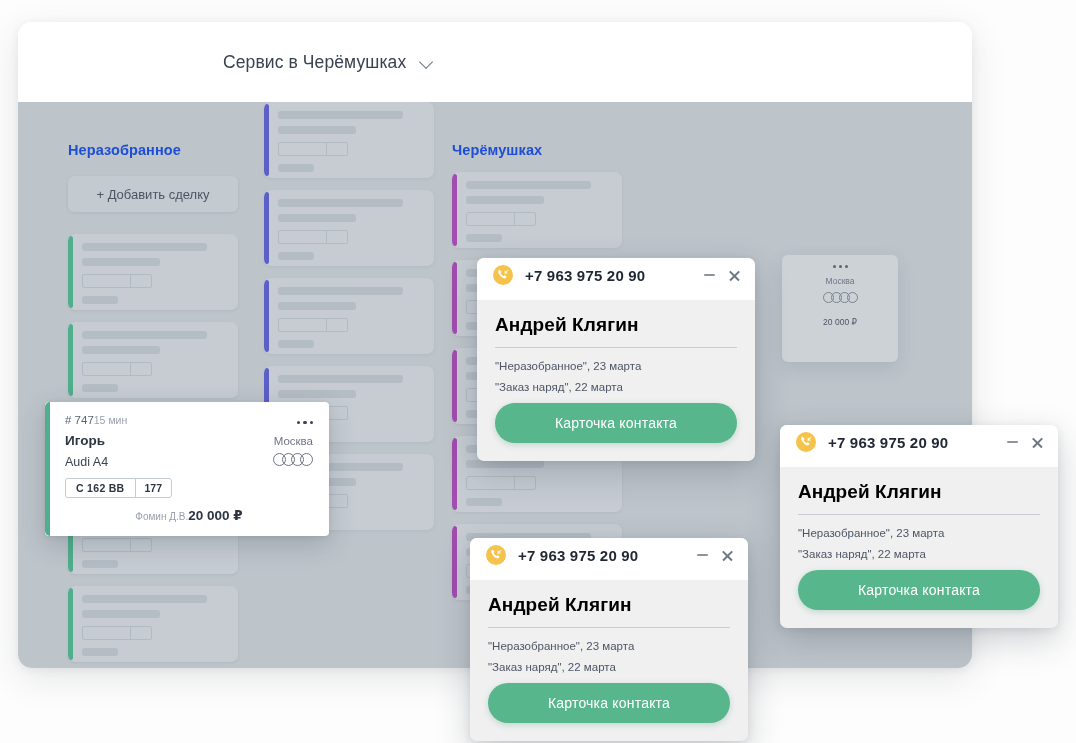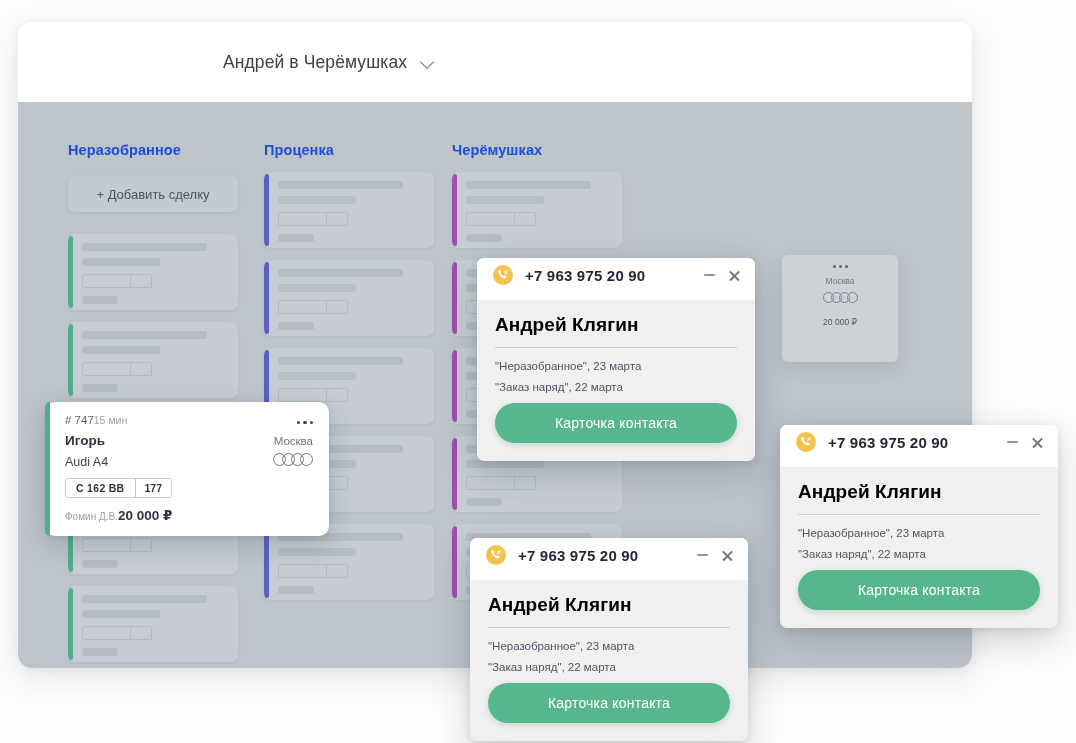--- a/index.html
+++ b/index.html
@@ -71,41 +71,41 @@
   .l1 { width:125px; height:8px; }
   .l2 { width:78px; height:8px; margin-top:7px; }
   .plate { margin-top:8px; width:70px; height:14px; border:1px solid #b2bac2; border-radius:2px; display:flex; }
   .plate .p1{ flex:1; border-right:1px solid #b2bac2;}
   .plate .p2{ width:20px;}
   .l3 { width:36px; height:8px; margin-top:8px; }
 
   
   .deal-card {
     position:absolute; left:45px; top:402px; width:284px; height:134px;
-    background:#ffffff; border-radius:10px;
+    background:#ffffff; border-radius:4px;
     box-shadow: 0 8px 26px rgba(45,55,70,.22), 0 1px 4px rgba(45,55,70,.10);
     padding:12px 16px 0 20px;
     z-index: 30;
   }
   .deal-card .accent{ position:absolute; left:0; top:0; bottom:0; width:5px; background:#4fae8c; border-radius:6px 0 0 6px;}
   .dc-row { display:flex; align-items:baseline; justify-content:space-between; }
   .dc-id { font-size:11.5px; color:#5a6371; }
   .dc-time { font-size:10.5px; color:#9aa2ad; margin-left:0; }
   .dots { display:flex; gap:3px; align-items:center; }
   .dots i{ width:3.5px; height:3.5px; border-radius:50%; background:#3c4450; display:block;}
   .dc-name { font-size:13.5px; font-weight:700; color:#2d3542; margin-top:7px;}
   .dc-city { font-size:11.5px; color:#6d7684; }
   .dc-model { font-size:12.5px; color:#3c4450; margin-top:7px;}
   .audi { display:flex; align-items:center; }
   .audi span{ width:13px; height:13px; border:1.4px solid #6d7684; border-radius:50%; margin-left:-4px;}
   .audi span:first-child{ margin-left:0; }
   .dc-plate { margin-top:9px; display:inline-flex; border:1px solid #c5ccd3; border-radius:3px; overflow:hidden;}
   .dc-plate .a{ padding:3px 10px; font-size:10.5px; font-weight:700; color:#2d3542; letter-spacing:.3px;}
   .dc-plate .b{ padding:3px 9px; font-size:10.5px; font-weight:700; color:#2d3542; border-left:1px solid #c5ccd3;}
-  .dc-foot { display:flex; align-items:baseline; justify-content:flex-start; margin-top:9px;}
+  .dc-foot { display:flex; align-items:baseline; justify-content:center; margin-top:9px;}
   .dc-owner{ font-size:10px; color:#97a0ab;}
   .dc-amount{ font-size:13.5px; font-weight:700; color:#2d3542;}
 
   
   .ghost-card{
     position:absolute; left:782px; top:255px; width:116px; height:107px;
     background:#cdd2d7; border-radius:6px;
     box-shadow:0 6px 18px rgba(60,70,85,.13);
     padding:10px 12px; z-index:20;
   }
@@ -157,21 +157,21 @@
 </style>
 </head>
 <body>
 
 <div id="root">
 
   <div class="app-window">
 
     <div class="app-header">
       <div class="header-title-wrap">
-        <div class="header-title">Андрей в Черёмушках</div>
+        <div class="header-title">Сервис в Черёмушках</div>
         <div class="chev"></div>
       </div>
     </div>
 
     <div class="board">
       <div class="columns">
 
         <div class="column col-1">
           <div class="col-title">Неразобранное</div>
           <div class="add-deal">+ Добавить сделку</div>
@@ -232,21 +232,20 @@
               <div class="plate">
                   <div class="p1"></div>
                   <div class="p2"></div>
                 </div>
                 <div class="sk-line l3"></div>
               </div>
           </div>
         </div>
 
         <div class="column col-2">
-          <div class="col-title">Проценка</div>
           <div class="sk-card">
             <div class="sk-accent" style="background:#5b5fc7"></div>
             <div class="sk-body">
                 <div class="sk-line l1"></div>
                 <div class="sk-line l2"></div>
               <div class="plate">
                   <div class="p1"></div>
                   <div class="p2"></div>
                 </div>
                 <div class="sk-line l3"></div>

